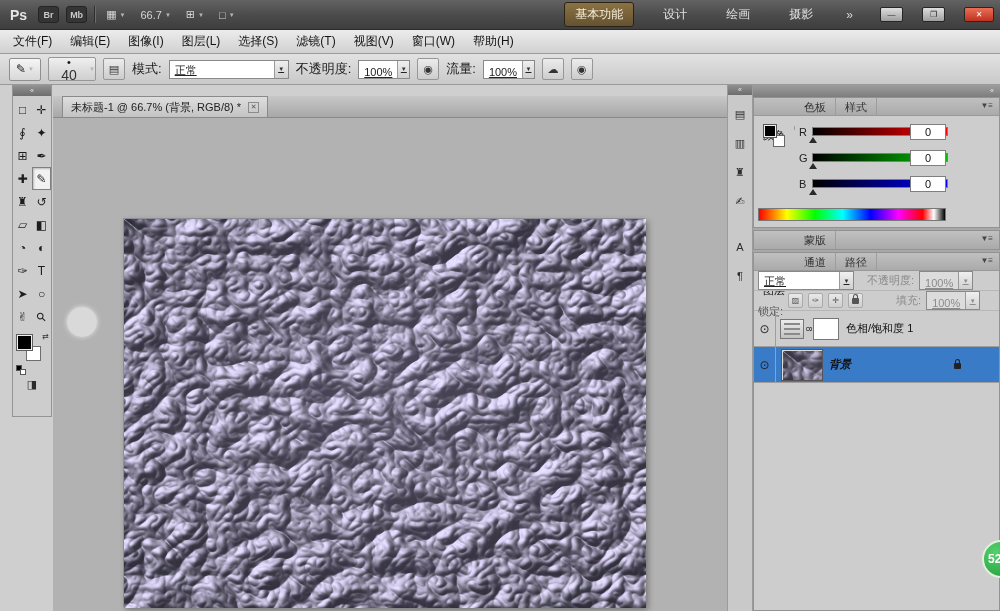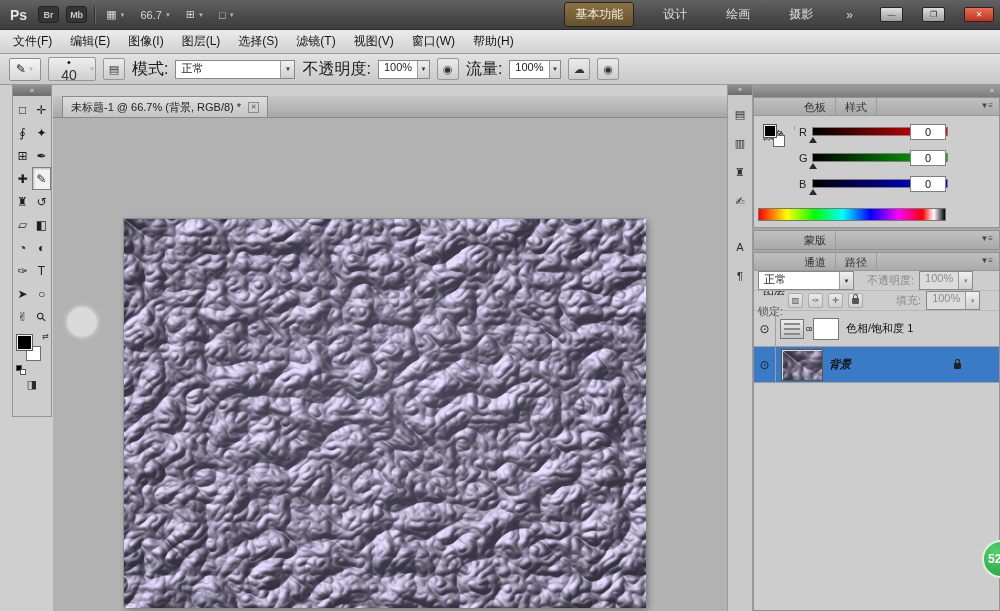--- a/index.html
+++ b/index.html
@@ -39,23 +39,23 @@
     display:flex; align-items:center; gap:7px; padding:0 9px; }
   .ob-toolbox { width:32px; height:23px; border:1px solid #8f8f8f; border-radius:2px;
     background:linear-gradient(#f6f6f6,#d8d8d8); display:flex; align-items:center; justify-content:center; gap:2px; font-size:12px; }
   .ob-preset { width:48px; height:24px; border:1px solid #979797; border-radius:2px;
     background:linear-gradient(#efefef,#cfcfcf); display:flex; align-items:center; }
   .ob-preset .col { flex:1; display:flex; flex-direction:column; align-items:center; line-height:1; }
   .ob-preset .dot { font-size:11px; }
   .ob-preset .num { font-size:14px; color:#333; }
   .ob-btn { width:22px; height:22px; border:1px solid #979797; border-radius:2px;
     background:linear-gradient(#ececec,#cdcdcd); display:flex; align-items:center; justify-content:center; font-size:11px; color:#333; }
-  .ob-label { font-size:16px; color:#1a1a1a; }
-  .combo { display:inline-flex; align-items:flex-start; height:19px; background:#fff;
-    border:1px solid #898989; font-size:11px; color:#222; }
+  .ob-label { font-size:13px; color:#1a1a1a; }
+  .combo { display:inline-flex; align-items:flex-end; height:19px; background:#fff;
+    border:1px solid #898989; font-size:11px; color:#222;text-decoration:underline; }
   .combo .val { padding:0 5px; flex:1; white-space:nowrap; }
   .combo .arrow { width:14px; align-self:stretch; border-left:1px solid #9a9a9a;
     background:linear-gradient(#f0f0f0,#cfcfcf); display:flex; align-items:center; justify-content:center; font-size:6px; color:#333; }
   .w-mode { width:120px; } .w-pct { width:52px; }
   .combo.disabled { background:#dcdcdc; color:#8b8b8b; }
   .combo.disabled .arrow { color:#8b8b8b; }
 
   
   .toolpanel { position:absolute; left:12px; top:85px; width:40px; height:332px;
     background:#cdcdcd; border:1px solid #949494; }

